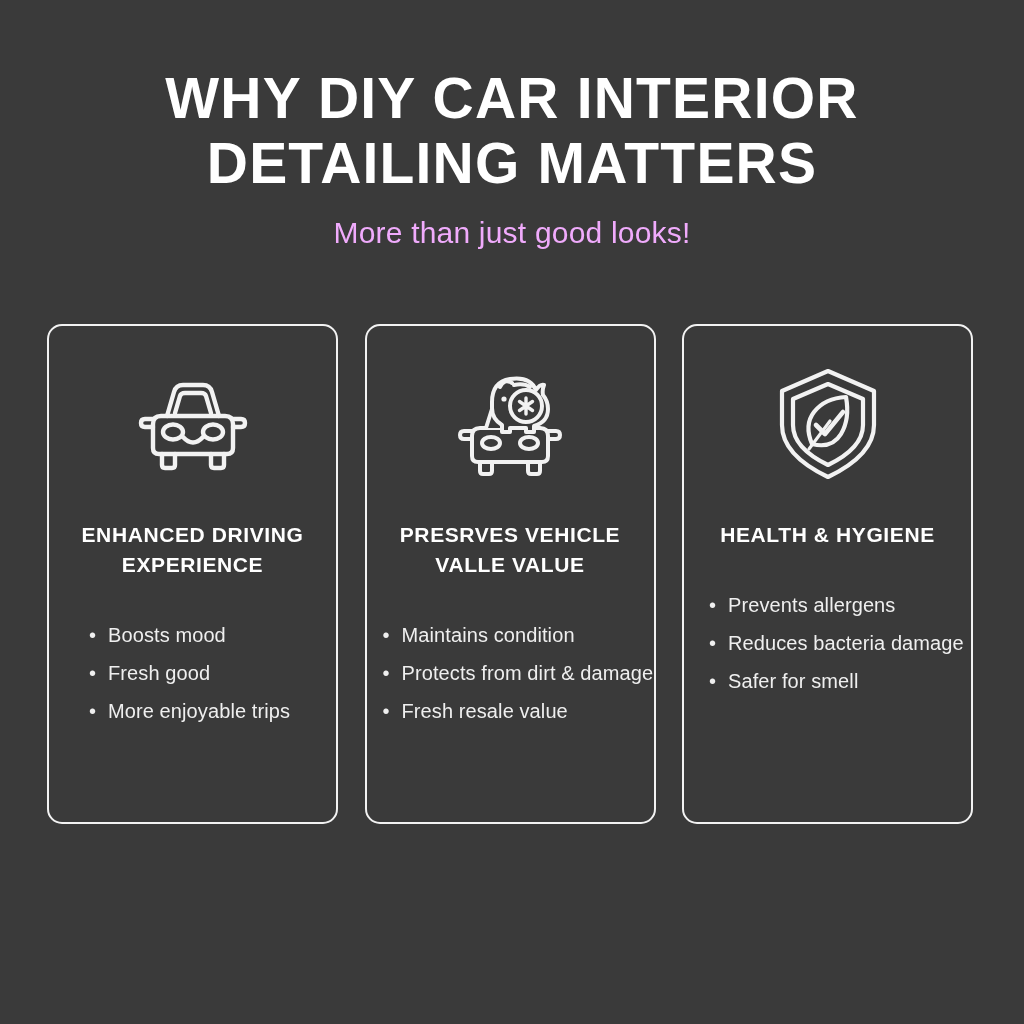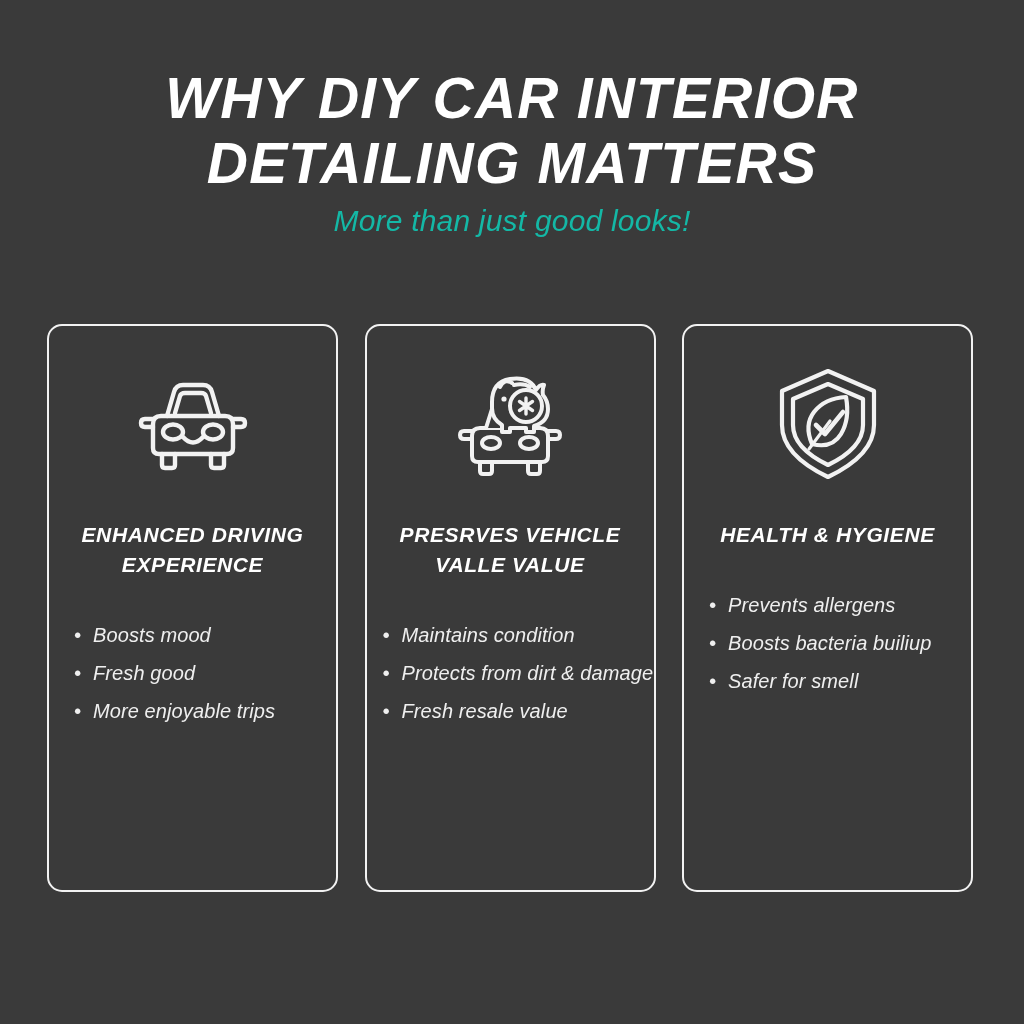--- a/index.html
+++ b/index.html
@@ -15,21 +15,20 @@
     background: #3a3a3a;
     font-family: "Liberation Sans", sans-serif;
     -webkit-font-smoothing: antialiased;
   }
 
   #poster {
     position: relative;
     width: 1024px;
     height: 1024px;
     background: #3a3a3a;
-    font-style: italic;
   }
 
   
   .header {
     position: absolute;
     left: 0;
     top: 66px;
     width: 1024px;
     text-align: center;
   }
@@ -39,42 +38,42 @@
     font-size: 57px;
     font-weight: 700;
     letter-spacing: 1.2px;
     line-height: 65px;
     text-transform: uppercase;
     font-stretch: condensed;
   }
   .title .line { display: block; white-space: nowrap; }
 
   .subtitle {
-    margin-top: 8px;
-    color: #14b8a6;
+    margin-top: 20px;
+    color: #f0abfc;
     font-size: 30px;
     font-weight: 400;
     letter-spacing: 0.2px;
   }
 
   
   .cards {
     position: absolute;
     left: 47px;
     top: 324px;
     width: 926px;
     height: 500px;
     display: flex;
     justify-content: space-between;
   }
 
   .card {
     position: relative;
     width: 291px;
-    height: 568px;
+    height: 500px;
     border: 2.5px solid #f2f2f2;
     border-radius: 15px;
     background: #3a3a3a;
     display: flex;
     flex-direction: column;
     align-items: center;
   }
 
   .card-icon {
     margin-top: 44px;
@@ -93,21 +92,21 @@
     font-size: 21px;
     font-weight: 700;
     letter-spacing: 0.6px;
     line-height: 30px;
     text-transform: uppercase;
   }
 
   .card-bullets {
     margin-top: 36px;
     width: 100%;
-    padding-left: 25px;
+    padding-left: 40px;
     list-style: none;
   }
 
   .card-bullets li {
     position: relative;
     color: #efefef;
     font-size: 20px;
     font-weight: 400;
     line-height: 38px;
     letter-spacing: 0.1px;
@@ -230,21 +229,21 @@
           <path d="M38 77 Q30 58 40 45 Q51 31 72 30 Q76 52 67 67 Q58 82 38 77 Z"></path>
 
           <path d="M35 82 L56 54" stroke-width="3.2"></path>
 
           <path d="M42 58 L51 67 L69 45" stroke-width="4.6"></path>
         </svg>
       </div>
       <div class="card-title">HEALTH &amp; HYGIENE</div>
       <ul class="card-bullets">
         <li>Prevents allergens</li>
-        <li>Boosts bacteria builiup</li>
+        <li>Reduces bacteria damage</li>
         <li>Safer for smell</li>
       </ul>
     </div>
 
   </div>
 
   <div class="footer">
 
     
     

